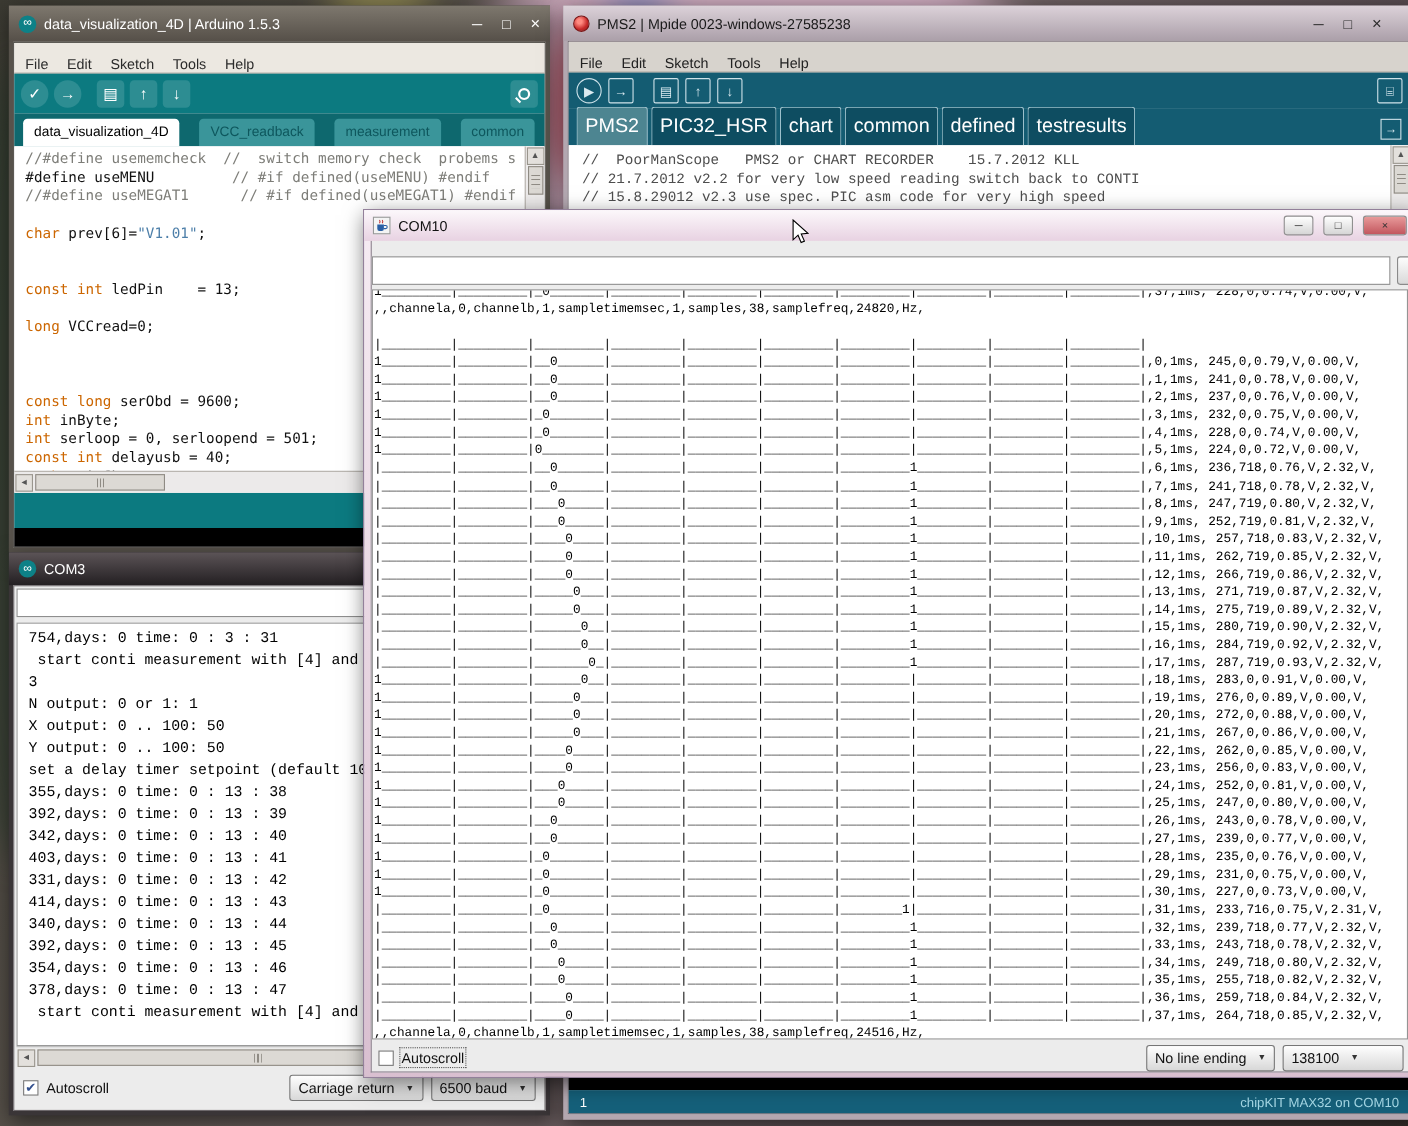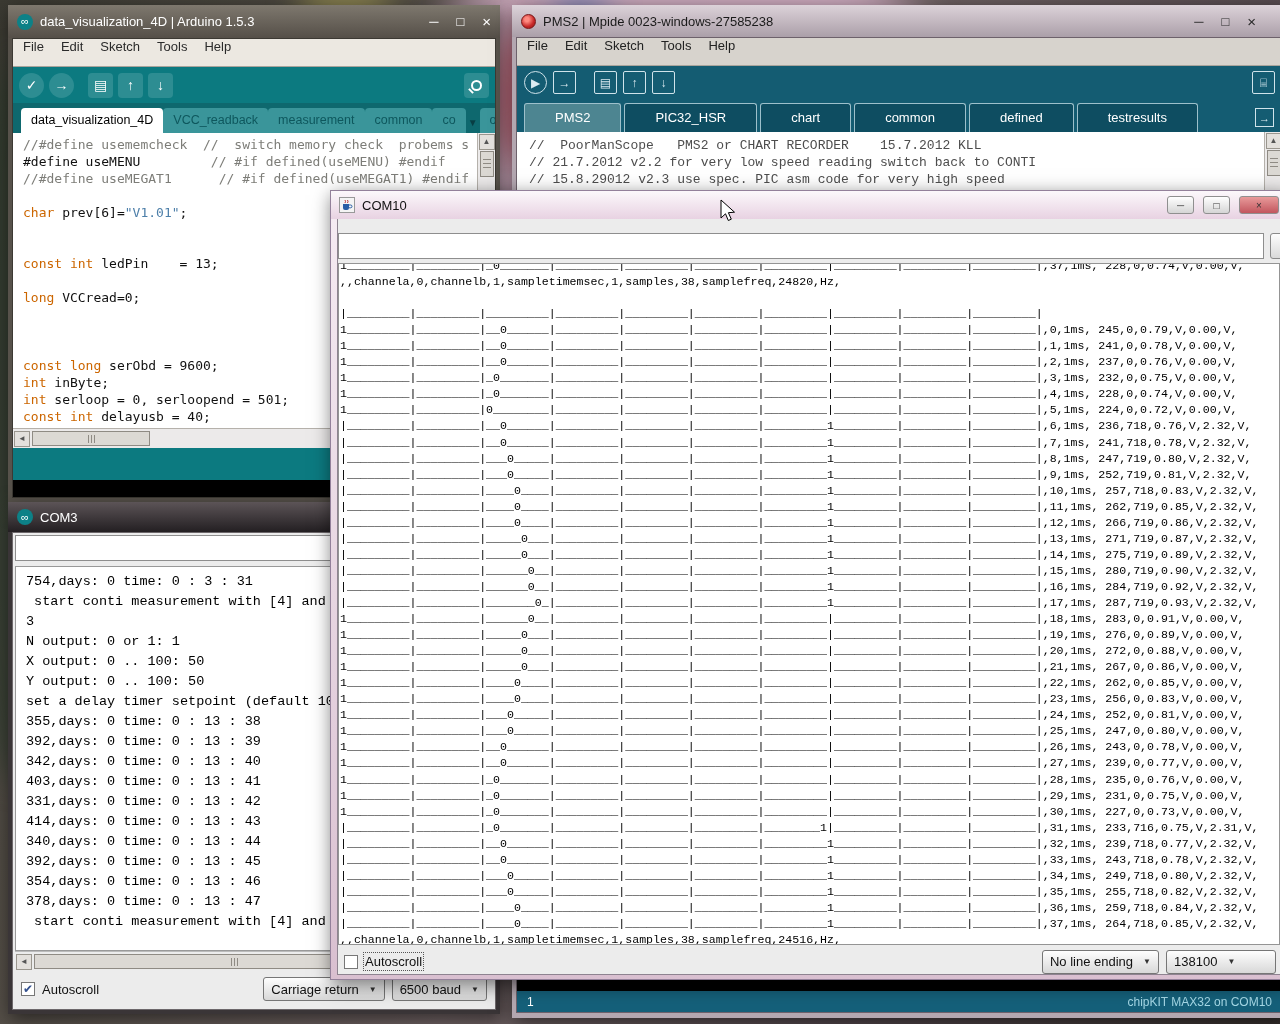--- a/index.html
+++ b/index.html
@@ -9,29 +9,29 @@
 .win{position:absolute;box-shadow:2px 5px 18px rgba(0,0,0,.55);overflow:hidden}
 .titlebar{display:flex;align-items:center;gap:7px;padding:0 9px;font-size:13px;white-space:nowrap}
 .winbtns{margin-left:auto;display:flex;gap:18px;align-items:center;font-size:13px}
 .winbtns span{cursor:default}
 .appicon{display:inline-flex;align-items:center;justify-content:center;flex:none}
 
 #arduino-win{left:8px;top:5px;width:492px;height:497px;background:#57524b;padding:0 4px 4px}
 #arduino-win .titlebar{height:33px;background:linear-gradient(#7e786e,#554f48);color:#fff;margin:0 -4px}
 .ard-icon{width:16px;height:16px;border-radius:50%;background:#0d8187;color:#fff;font-size:11px;line-height:15px;text-align:center}
 .ardbody{display:flex;flex-direction:column;height:460px;background:#fff;border:1px solid #3c3933}
-.menubar{height:28px;display:flex;align-items:flex-start;padding-left:10px;background:#ece8e1;border-bottom:1px solid #a9a49c;font-size:13px;color:#2b2b2b;flex:none}
+.menubar{height:28px;display:flex;align-items:flex-end;padding-left:10px;background:#ece8e1;border-bottom:1px solid #a9a49c;font-size:13px;color:#2b2b2b;flex:none}
 .mitem{margin-right:17px}
 .ard-toolbar{height:36px;background:#0c7a80;display:flex;align-items:center;gap:5px;padding:0 6px;flex:none}
 .abtn{width:25px;height:25px;background:#2d8d92;color:#fff;display:flex;align-items:center;justify-content:center;font-size:14px;border-radius:4px}
 .abtn.round{border-radius:50%}
 .lens{position:relative;width:11px;height:11px;border:2px solid #fff;border-radius:50%}
 .lens::after{content:"";position:absolute;left:-5px;top:8px;width:6px;height:2px;background:#fff;transform:rotate(45deg)}
 .ard-tabbar{height:30px;background:#0e686e;display:flex;align-items:flex-end;padding:4px 0 0 8px;flex:none;overflow:hidden;white-space:nowrap}
-.atab{display:inline-block;background:#3a959a;color:#0e575d;font-size:12.5px;padding:5px 10px 6px;border-radius:4px 4px 0 0;margin-right:0}
+.atab{display:inline-block;background:#3a959a;color:#0e575d;font-size:12.5px;padding:5px 10px 6px;border-radius:4px 4px 0 0;margin-right:18px}
 .atab.active{background:#fff;color:#000}
 .tabovf{color:#083e43;font-size:10px;align-self:center;margin:4px 2px 0}
 .ard-editor{flex:1;position:relative;background:#fff;overflow:hidden}
 #ard-code{position:absolute;left:10px;top:3px;font:13px/17px "DejaVu Sans Mono",monospace;white-space:pre}
 .tok-cmt{color:#7d7d78}.tok-kw{color:#cc6600}.tok-str{color:#4d7fa9}.tok-pln{color:#111}
 .vscroll{position:absolute;top:0;right:0;width:18px;bottom:0;background:#eceaea;border-left:1px solid #b5b1ab}
 .sbtn{display:block;width:16px;height:16px;margin:1px auto;background:#e3e0dc;border:1px solid #9a968e;color:#555;font-size:8px;text-align:center;line-height:14px}
 .vthumb{display:block;width:14px;height:26px;margin:1px auto;background:#dcd9d4;border:1px solid #8f8b84;background-image:repeating-linear-gradient(#8f8b84 0 1px,transparent 1px 4px);background-size:8px 12px;background-position:2px 7px;background-repeat:no-repeat}
 .hscroll{height:20px;background:#eceaea;border-top:1px solid #b5b1ab;display:flex;align-items:center;padding:1px;flex:none;position:relative}
 .hthumb{height:15px;background:#dcd9d4;border:1px solid #8f8b84;position:relative}
@@ -55,21 +55,21 @@
 
 #mpide-win{left:512px;top:5px;width:775px;height:1013px;background:#b3a7b0;padding:0 4px 4px}
 #mpide-win .titlebar{height:32px;background:linear-gradient(#dcd2d9,#ab9fa9);color:#1a1a1a;margin:0 -4px}
 .mpide-icon{width:15px;height:15px;border-radius:50%;background:radial-gradient(circle at 38% 35%,#ff8a80 0 18%,#c62828 60%,#8e1c1c);border:1px solid #7a1515}
 .mpbody{display:flex;flex-direction:column;height:976px;background:#fff;border:1px solid #6d616b}
 .mp-menubar{background:#d7d3cd;color:#222}
 .mp-toolbar{height:33px;background:#145c72;display:flex;align-items:center;gap:6px;padding:0 7px;flex:none}
 .mbtn{width:23px;height:23px;border:1px solid #cfe3ea;color:#dcebf1;display:flex;align-items:center;justify-content:center;font-size:12px;background:transparent;border-radius:2px}
 .mbtn.round{border-radius:50%}
 .mp-tabbar{height:33px;background:#145c72;display:flex;align-items:flex-end;padding:5px 0 0 7px;flex:none;position:relative}
-.mtab{border:1px solid #9dc0cb;border-bottom:none;color:#fff;background:#0e4d61;padding:6px 30px 7px;font-size:13px;border-radius:3px 3px 0 0;margin-right:3px}
+.mtab{border:1px solid #9dc0cb;border-bottom:none;color:#fff;background:#0e4d61;padding:6px 7px 7px;font-size:18px;border-radius:3px 3px 0 0;margin-right:3px}
 .mtab.active{background:#4d8591}
 .mp-ovf{position:absolute;right:8px;bottom:5px;width:19px;height:19px;border:1px solid #cfe3ea;color:#dcebf1;font-size:11px;display:flex;align-items:center;justify-content:center}
 .mp-editor{flex:1;position:relative;background:#fff;overflow:hidden}
 #mpide-code{padding:5px 0 0 12px;font:13px/17px "Liberation Mono",monospace;color:#4d4d4d;white-space:pre}
 .mp-console{height:12px;background:#000;flex:none}
 .mp-status{height:21px;background:#15607a;color:#fff;display:flex;align-items:center;padding:0 10px;font-size:12px;flex:none}
 .mp-status .right{margin-left:auto;color:#a5d8e6}
 
 #com10-win{left:330px;top:190px;width:958px;height:790px;background:linear-gradient(#f6ecf3,#d9bfd0);padding:0 6px 6px;border:1px solid #93809a;z-index:5}
 #com10-win .titlebar{height:28px;background:linear-gradient(#fcf8fb,#e8d2e2);color:#111;margin:0 -6px;padding:0 8px}

